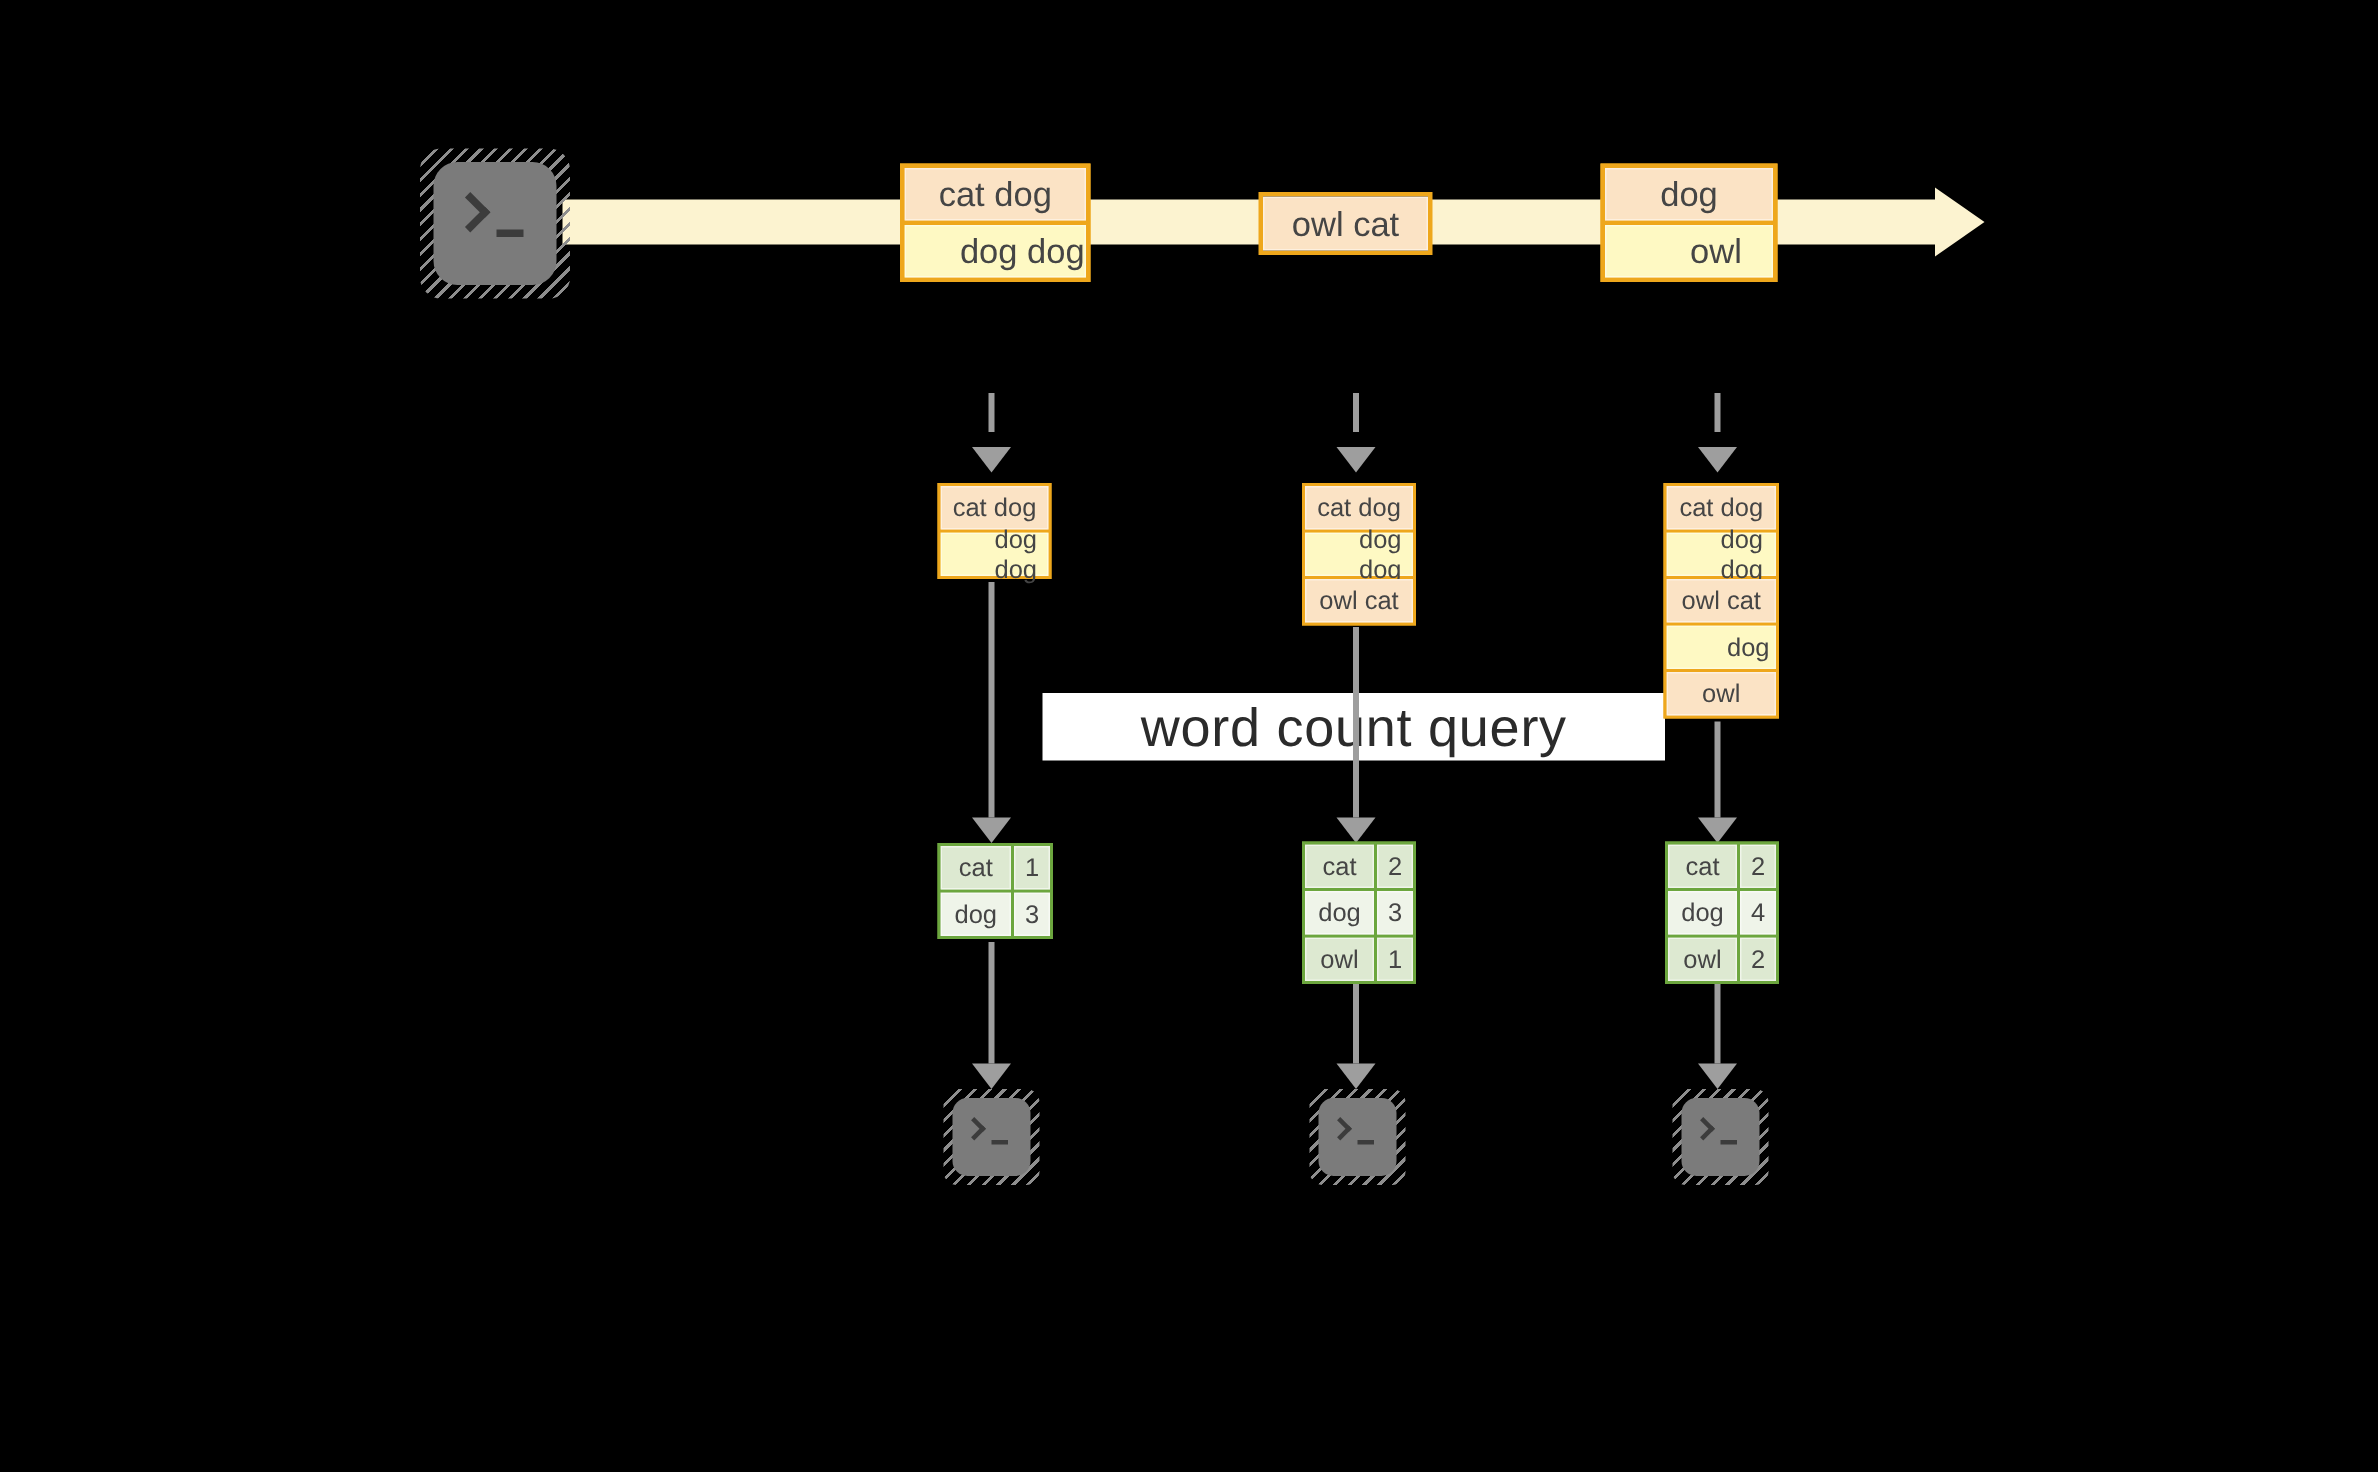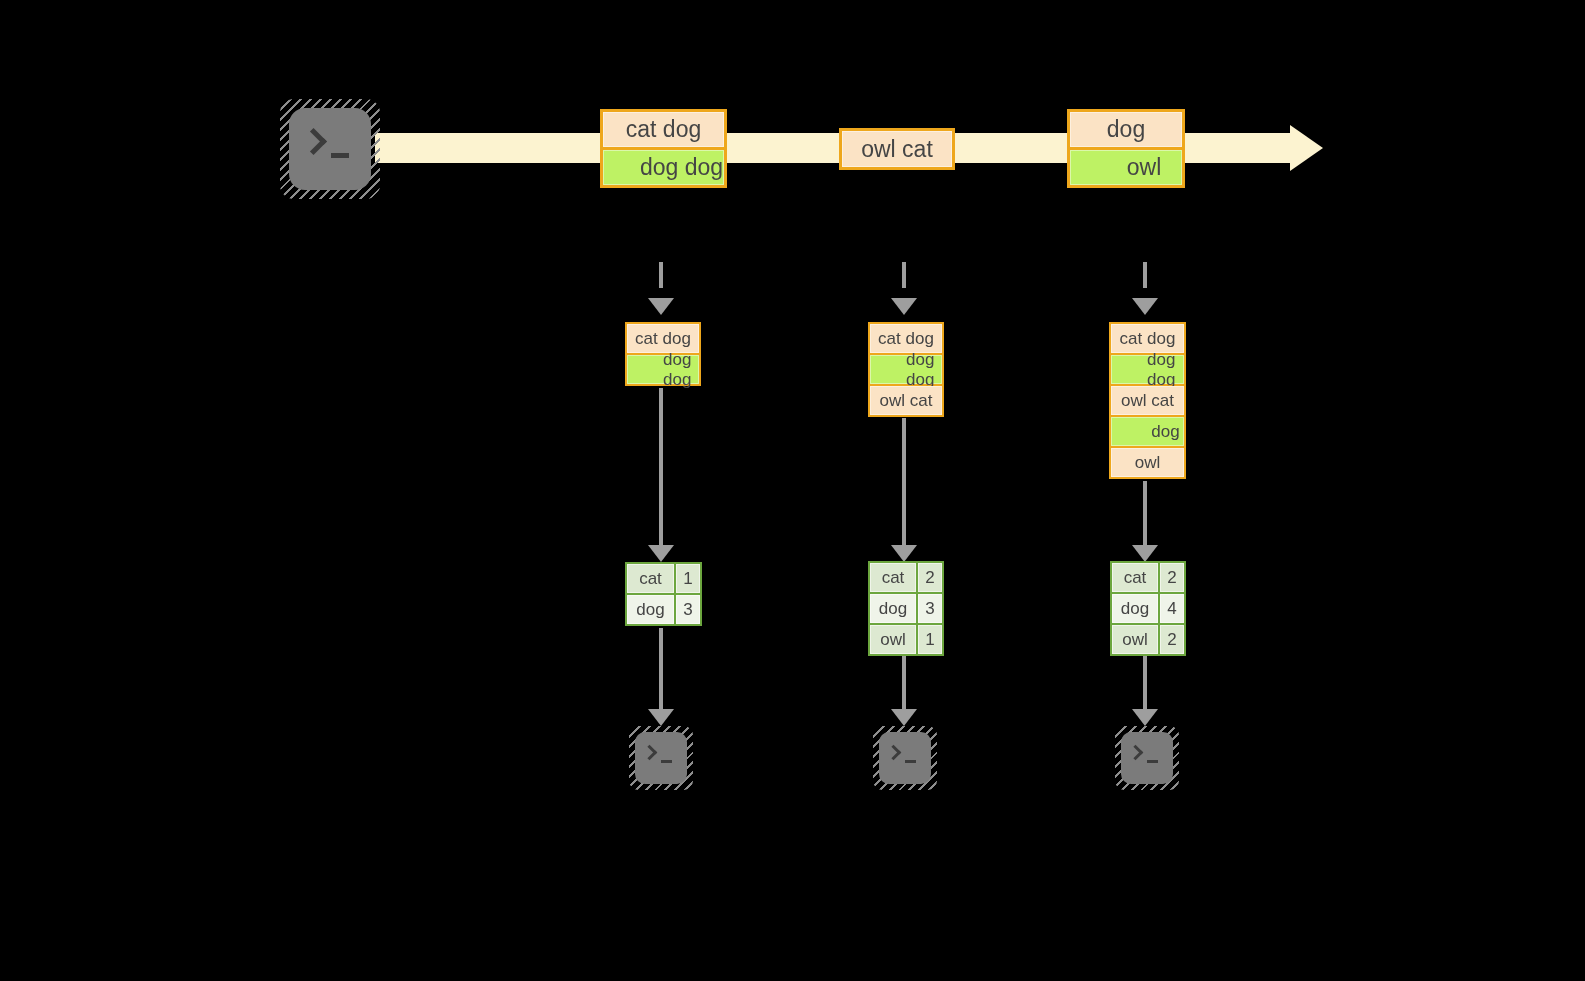--- a/index.html
+++ b/index.html
@@ -65,21 +65,21 @@
     position: absolute; z-index: 2;
     display: grid; grid-template-columns: 1fr;
     background: #eea71c; border: 3px solid #eea71c; grid-gap: 3px;
   }
   .obox .cell {
     display: flex; align-items: center; justify-content: center;
     color: #454545;
     box-shadow: inset 0 0 0 1px rgba(255,255,255,0.45);
   }
   .obox .dark  { background: #fbe3c5; }
-  .obox .light { background: #bef264; padding-left: 36px; }
+  .obox .light { background: #fef9c3; padding-left: 36px; }
 
   .obox.top { font-size: 23px; }
   .obox.top .cell { height: 35px; }
   #stream-box-1 { left: 600px; top: 109px; width: 121px; }
   #stream-box-2 { left: 839px; top: 128px; width: 110px; }
   #stream-box-2 .cell { height: 36px; }
   #stream-box-3 { left: 1067px; top: 109px; width: 112px; }
 
   .obox.micro { font-size: 17px; border-width: 2px; grid-gap: 2px; }
   .obox.micro .cell { height: 29px; }
@@ -183,20 +183,23 @@
     <div class="cell dark">owl cat</div>
   </div>
   <div class="obox micro" id="micro-box-3">
     <div class="cell dark">cat dog</div>
     <div class="cell light">dog dog</div>
     <div class="cell dark">owl cat</div>
     <div class="cell light">dog</div>
     <div class="cell dark">owl</div>
   </div>
 
+  <div class="banner">
+    <span>word count query</span>
+  </div>
 
   <div class="varrow" style="left:647px; top:388px;">
     <div class="shaft" style="height:157px;"></div>
     <div class="head"></div>
   </div>
   <div class="varrow" style="left:890px; top:418px;">
     <div class="shaft" style="height:127px;"></div>
     <div class="head"></div>
   </div>
   <div class="varrow" style="left:1131px; top:481px;">

